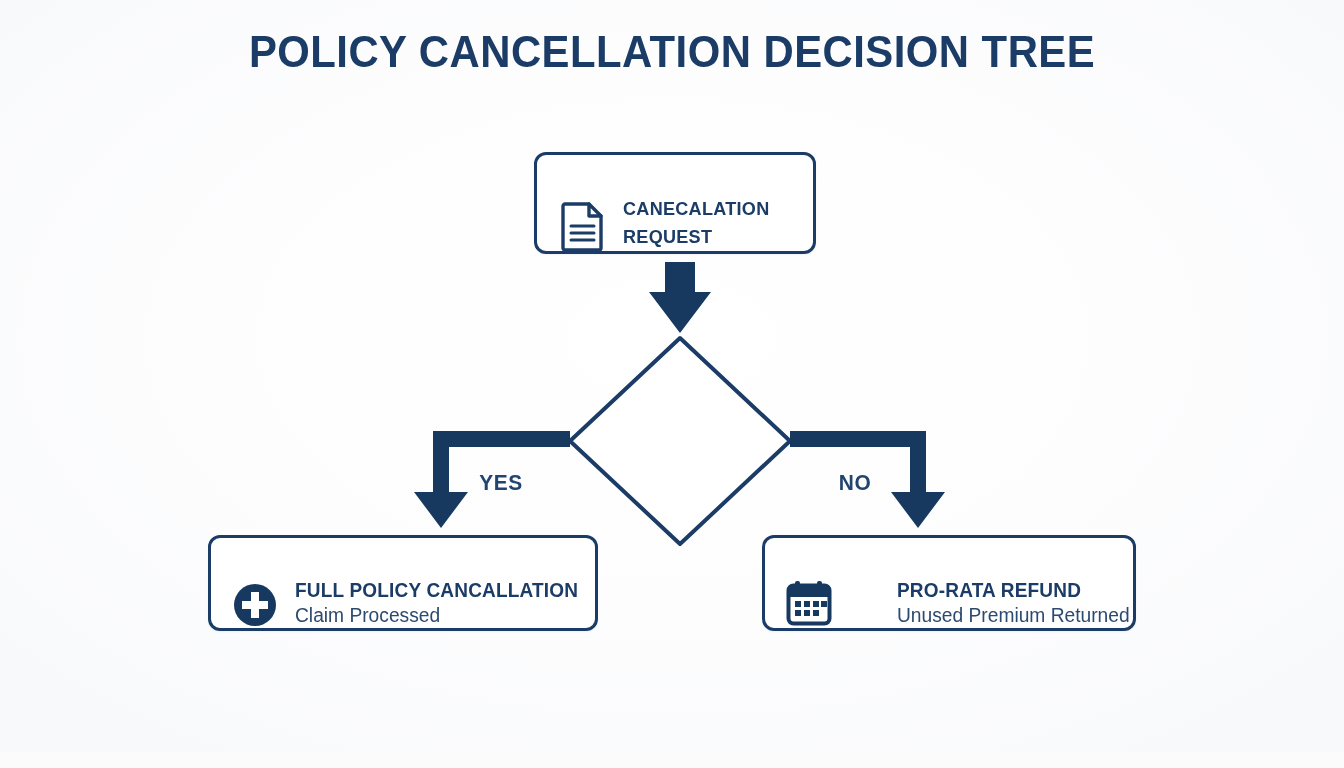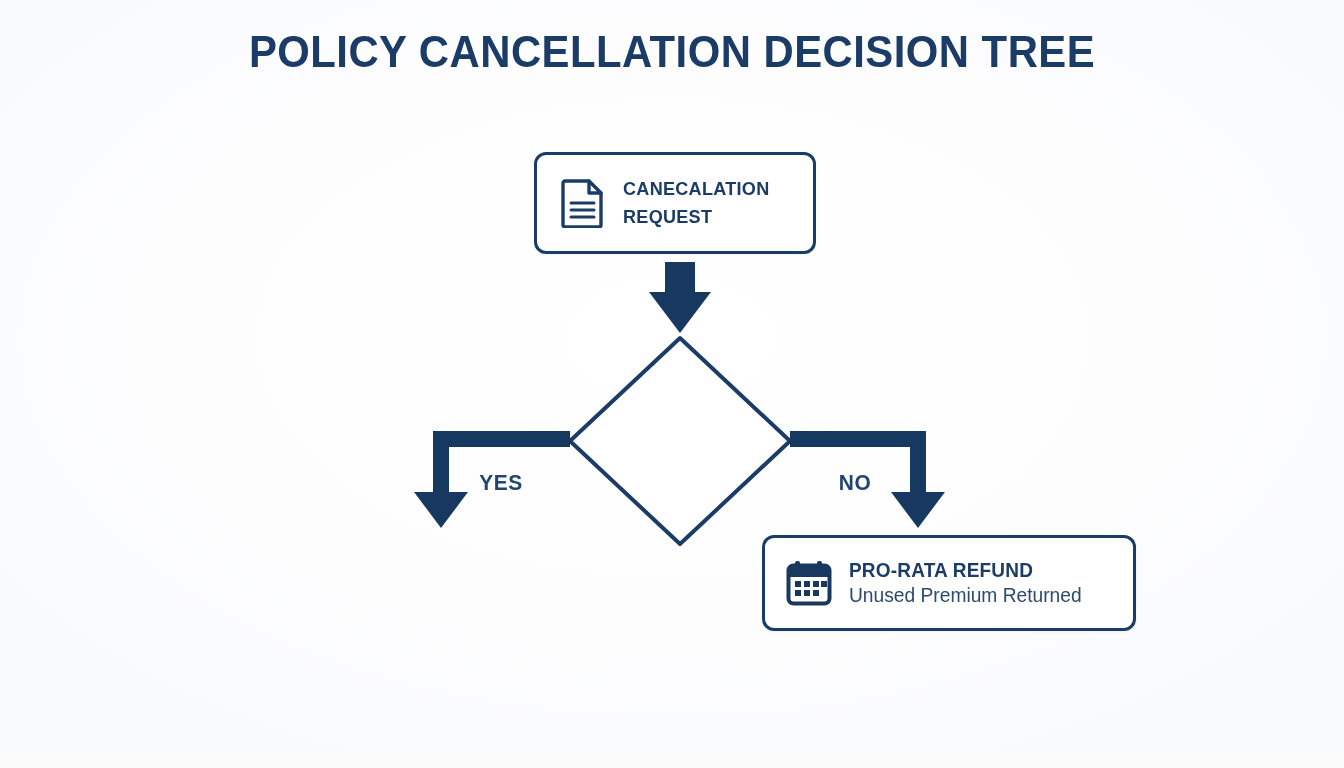--- a/index.html
+++ b/index.html
@@ -47,21 +47,21 @@
   }
 
   
   .node {
     position: absolute;
     box-sizing: border-box;
     background: #ffffff;
     border: 3px solid #1b3c66;
     border-radius: 12px;
     display: flex;
-    align-items: center;
+    align-items: flex-end;
     box-shadow: 0 1px 2px rgba(27,60,102,0.06);
   }
   .node-icon {
     flex: 0 0 auto;
     display: flex;
     align-items: center;
     justify-content: center;
   }
   .node-text {
     display: flex;
@@ -90,21 +90,21 @@
     white-space: nowrap;
   }
 
   
   .result {
     height: 96px;
     top: 535px;
     padding-left: 18px;
   }
   #node-yes-result { left: 208px; width: 390px; }
-  #node-no-result  { left: 762px; width: 374px; }
+  #node-no-result  { left: 762px; width: 374px; gap: 48px; }
   .result .node-icon { width: 52px; }
   .result .node-text { margin-left: 14px; }
   .result-title {
     font-weight: bold;
     font-size: 20px;
     line-height: 24px;
     letter-spacing: 0.2px;
     color: #1b3c66;
     transform: scaleX(0.95);
     transform-origin: left center;
@@ -208,20 +208,32 @@
           <line x1="10" y1="39" x2="33" y2="39"></line>
         </g>
       </svg>
     </div>
     <div class="node-text">
       <div class="start-line">CANECALATION</div>
       <div class="start-line">REQUEST</div>
     </div>
   </div>
 
+  <div class="node result" id="node-yes-result">
+    <div class="node-icon">
+      <svg width="46" height="46" viewBox="0 0 46 46" xmlns="http://www.w3.org/2000/svg">
+        <circle cx="23" cy="23" r="21" fill="#17395f"></circle>
+        <path d="M19 10 h8 v9 h9 v8 h-9 v9 h-8 v-9 h-9 v-8 h9 z" fill="#ffffff"></path>
+      </svg>
+    </div>
+    <div class="node-text">
+      <div class="result-title">FULL POLICY CANCALLATION</div>
+      <div class="result-sub">Claim Processed</div>
+    </div>
+  </div>
 
   <div class="node result" id="node-no-result">
     <div class="node-icon">
       <svg width="50" height="50" viewBox="0 0 50 50" xmlns="http://www.w3.org/2000/svg">
         <rect x="11" y="3" width="5" height="9" rx="2" fill="#17395f"></rect>
         <rect x="33" y="3" width="5" height="9" rx="2" fill="#17395f"></rect>
         <rect x="4.5" y="7.5" width="41" height="38" rx="5" fill="#ffffff" stroke="#17395f" stroke-width="4"></rect>
         <rect x="4.5" y="7.5" width="41" height="11" rx="5" fill="#17395f"></rect>
         <rect x="4.5" y="14" width="41" height="5" fill="#17395f"></rect>
         <g fill="#17395f">

